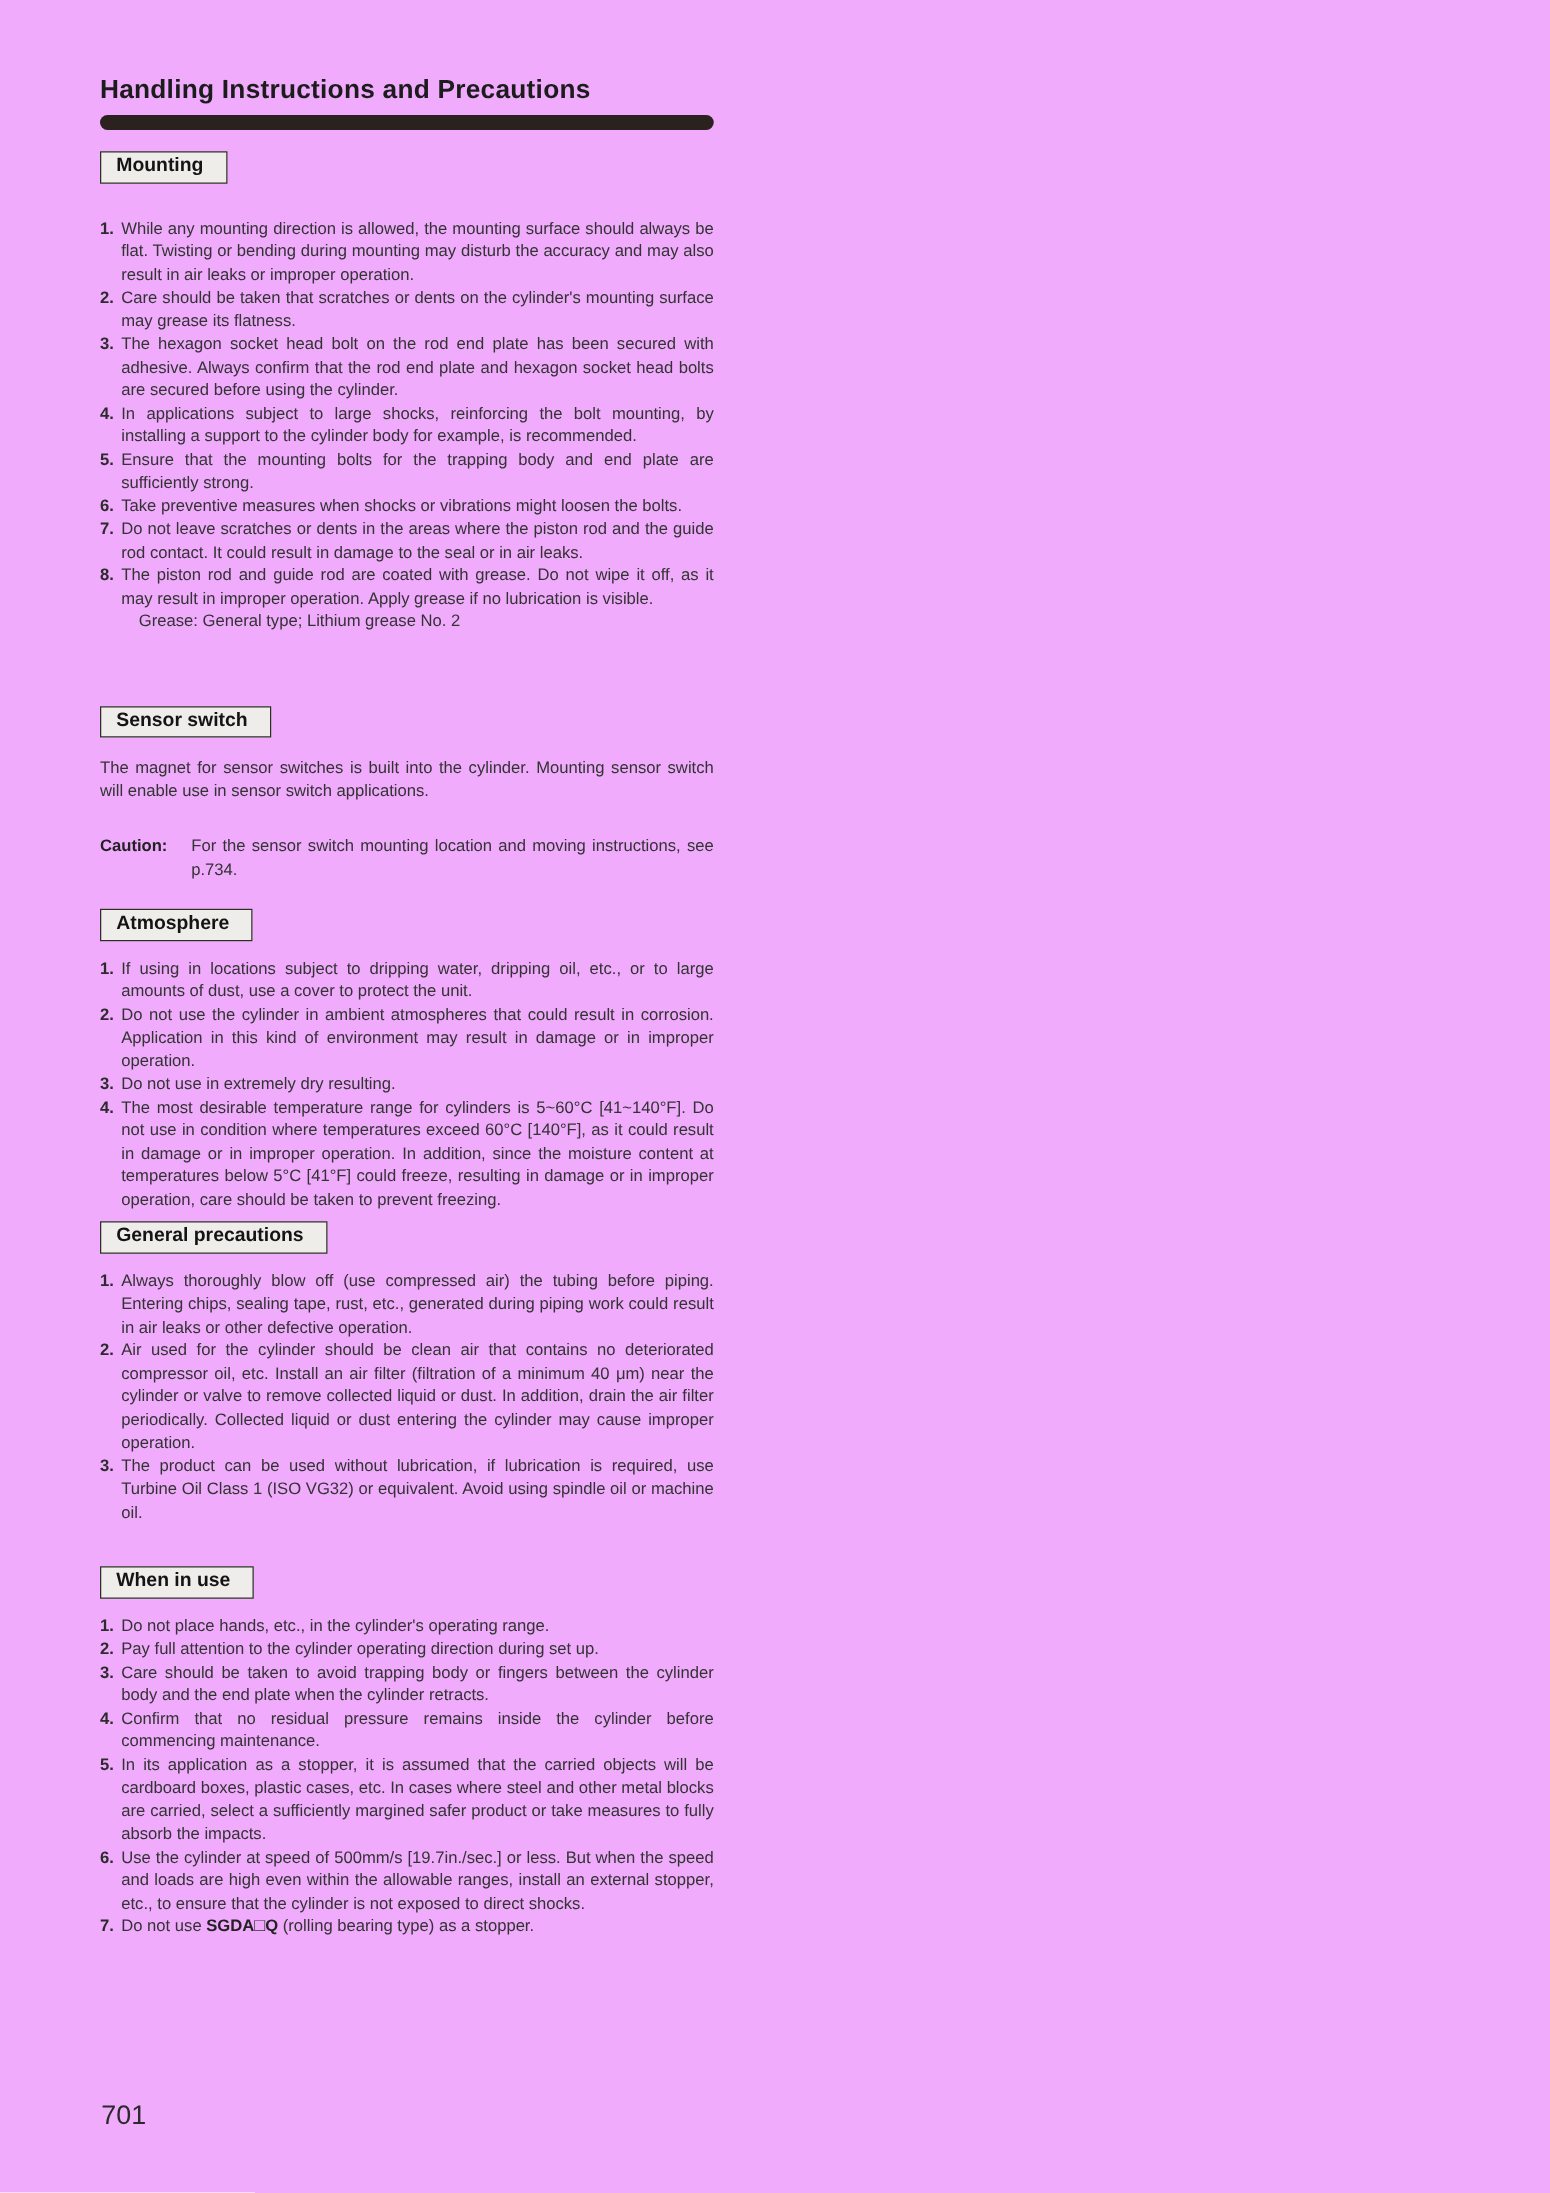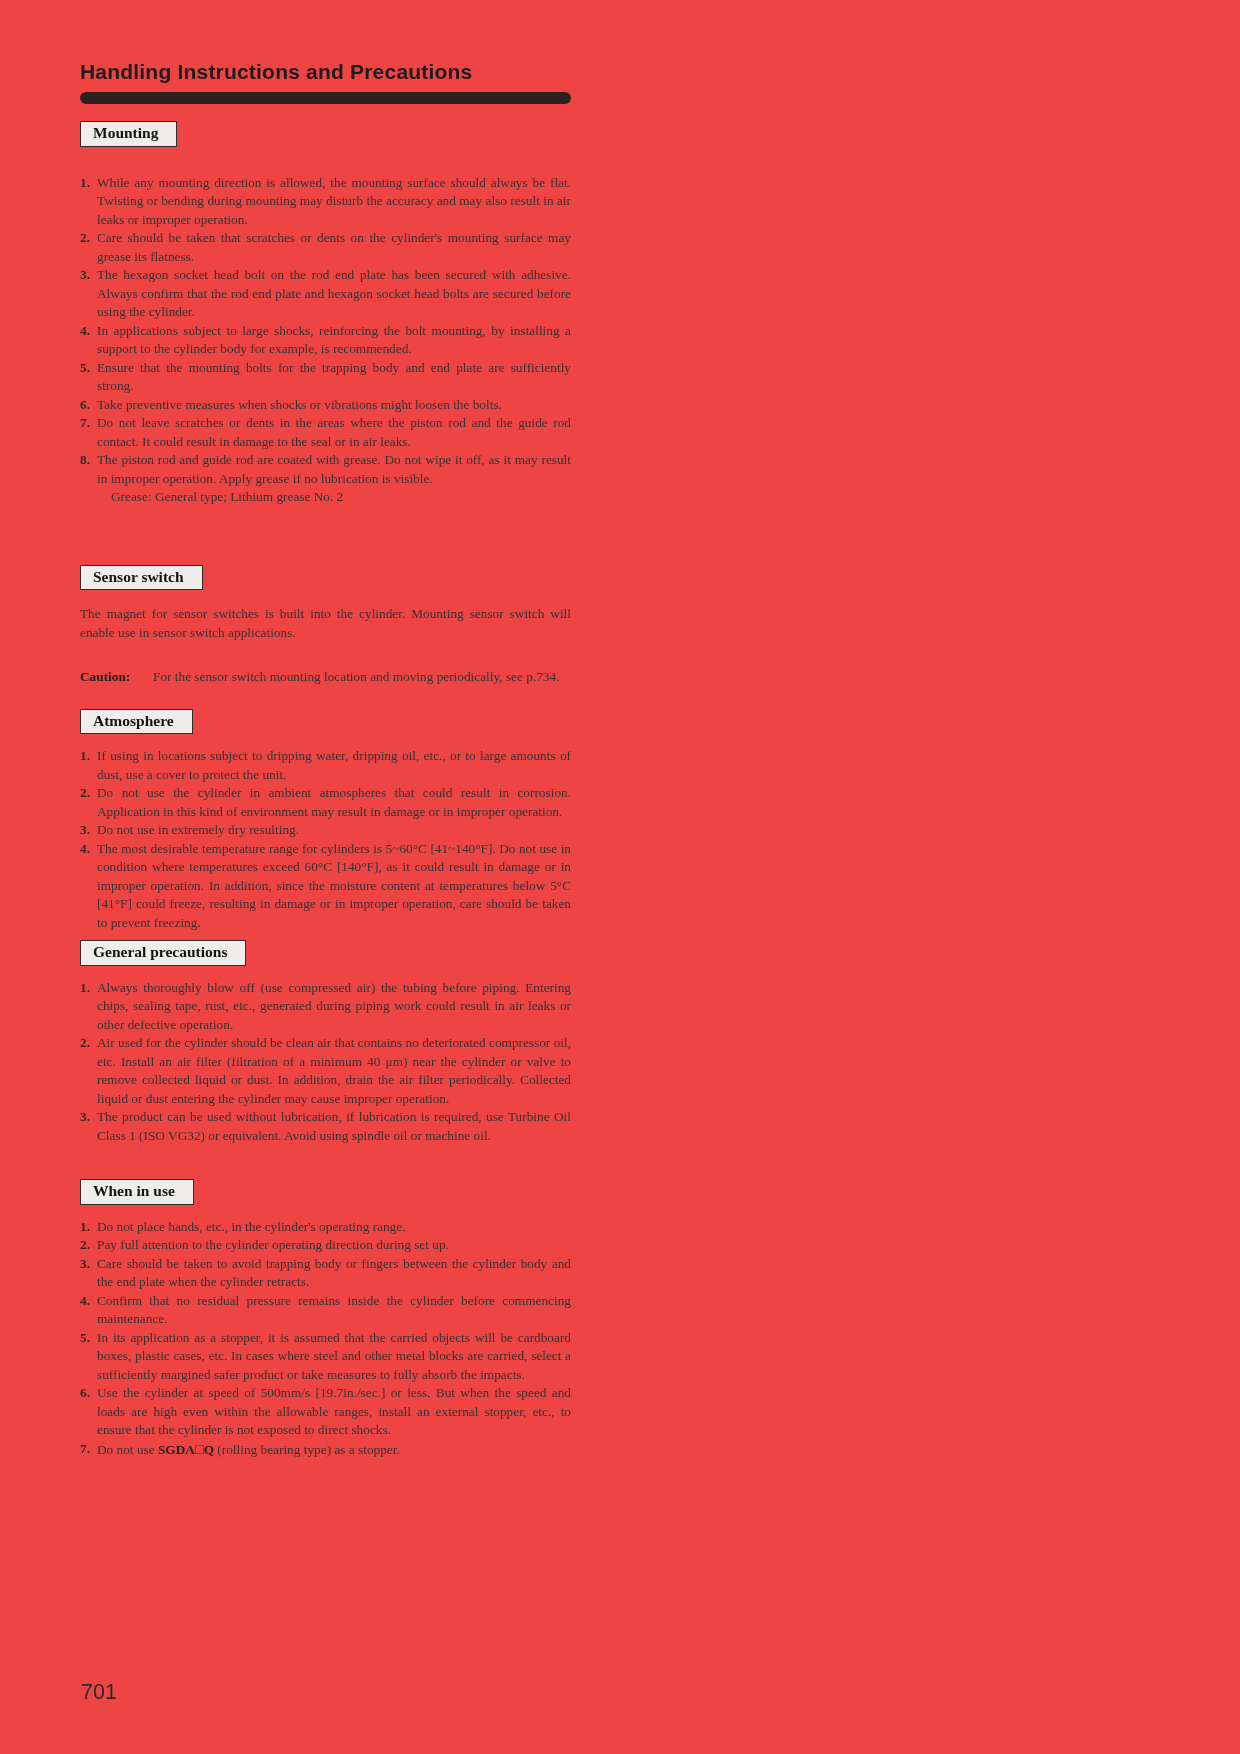--- a/index.html
+++ b/index.html
@@ -1,20 +1,20 @@
 <!DOCTYPE html>
 <html><head>
 <meta charset="utf-8">
 <style>
   html, body { margin: 0; padding: 0; background: #ffffff; }
   .page {
     position: relative;
     width: 1240px;
     height: 1754px;
-    background: #ef4444;
+    background: #f0abfc;
     font-family: "Liberation Sans", sans-serif;
     color: #333333;
     overflow: hidden;
   }
   .content { position: absolute; left: 80px; top: 0; width: 491px; }
   .doc-title {
     margin: 0; padding-top: 60px;
     font-size: 21px; font-weight: 700; color: #1c1c1c; letter-spacing: 0.2px;
   }
   .title-rule {
@@ -28,21 +28,21 @@
     padding: 2px 18px 3px 12px;
     font-size: 15.5px; font-weight: 700; color: #141414;
   }
   .sec-mounting   { margin-top: 17px; }
   .sec-mounting .num-list { margin-top: 27px; }
   .sec-sensor     { margin-top: 58px; }
   .sec-atmosphere { margin-top: 22px; }
   .sec-general    { margin-top: 8px; }
   .sec-when       { margin-top: 34px; }
 
-  .body-copy { font-size: 13.3px; line-height: 18.5px; font-family: Liberation Serif, serif; }
+  .body-copy { font-size: 13.3px; line-height: 18.5px; }
   .num-list { margin-top: 13px; }
   .num-item { display: flex; }
   .num { flex: 0 0 17px; font-weight: 700; color: #2b2b2b; }
   .itext { flex: 1; margin: 0; text-align: justify; }
   .grease-note { margin-left: 31px; }
 
   .sensor-para { margin-top: 15px; text-align: justify; }
   .caution-row { display: flex; margin-top: 26px; }
   .caution-label { flex: 0 0 73px; font-weight: 700; color: #222; }
   .caution-text { flex: 1; margin: 0; text-align: justify; }
@@ -101,21 +101,21 @@
         </div>
         <div class="grease-note">Grease: General type; Lithium grease No. 2</div>
       </div>
     </div>
 
     <div class="section sec-sensor body-copy">
       <div class="sec-head">Sensor switch</div>
       <p class="sensor-para">The magnet for sensor switches is built into the cylinder. Mounting sensor switch will enable use in sensor switch applications.</p>
       <div class="caution-row">
         <span class="caution-label">Caution:</span>
-        <p class="caution-text">For the sensor switch mounting location and moving periodically, see p.734.</p>
+        <p class="caution-text">For the sensor switch mounting location and moving instructions, see p.734.</p>
       </div>
     </div>
 
     <div class="section sec-atmosphere body-copy">
       <div class="sec-head">Atmosphere</div>
       <div class="num-list">
         <div class="num-item">
           <span class="num">1.</span>
           <p class="itext">If using in locations subject to dripping water, dripping oil, etc., or to large amounts of dust, use a cover to protect the unit.</p>
         </div>

